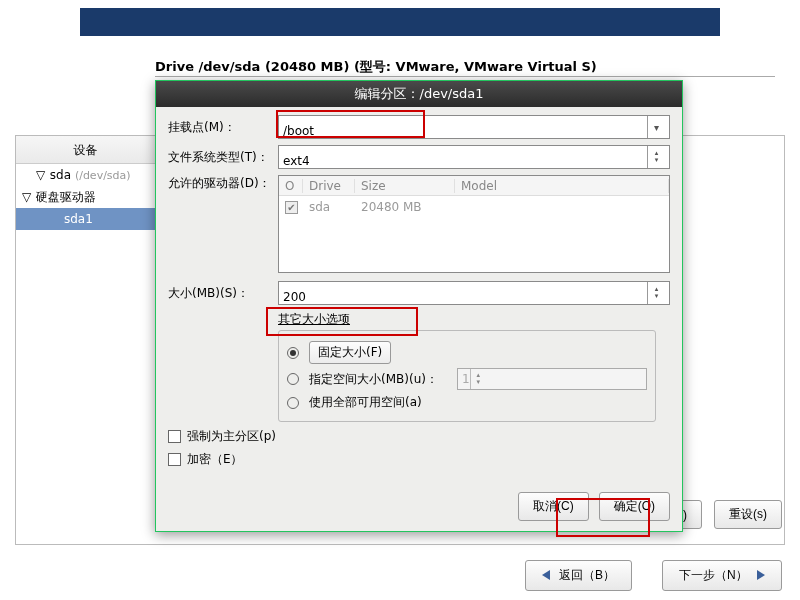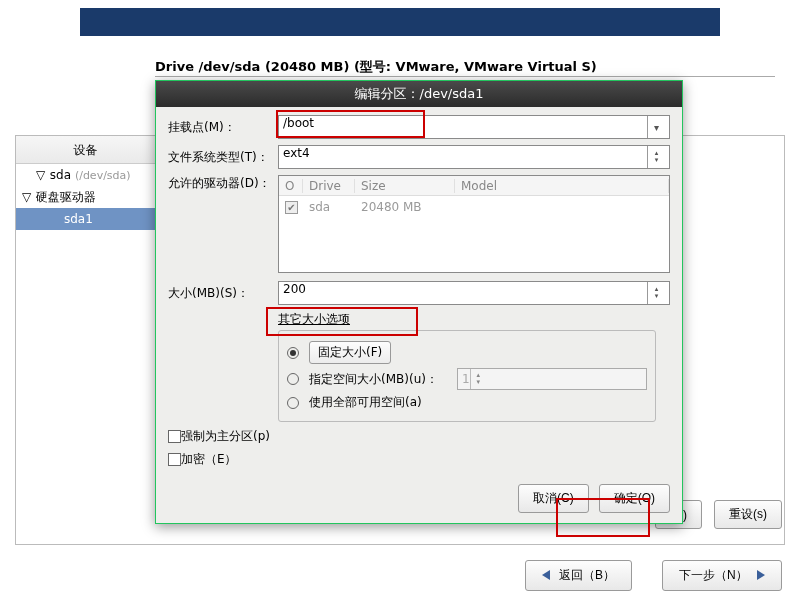--- a/index.html
+++ b/index.html
@@ -99,21 +99,21 @@
     font-size: 13px;
   }
   .dlg-body { padding: 8px 12px 10px; }
   .row { display: flex; align-items: center; margin-bottom: 6px; }
   .row > label { width: 110px; }
   .combo, .inputflat, .spin {
     flex: 1;
     border: 1px solid #8a8a8a;
     background: #fff;
     height: 24px;
-    display: flex; align-items: flex-start;
+    display: flex; align-items: flex-end;
     padding: 0 4px;
     position: relative;
   }
   .combo .val, .inputflat .val, .spin .val { flex: 1; font-size: 12px; }
   .combo .chev, .spin .stepbtns, .inputflat .stepbtns {
     width: 18px; text-align: center;
     border-left: 1px solid #999;
     height: 100%;
     display: flex; align-items: center; justify-content: center;
     font-size: 10px;
@@ -170,27 +170,27 @@
     border: 1px solid #aaa; background: #f4f4f4;
     color: #aaa;
     display: flex; align-items: center; padding: 0 4px;
     margin-left: auto;
   }
   .mini-spin .stepbtns{
     width:16px;border-left:1px solid #bbb;height:100%;
     display:flex;flex-direction:column;align-items:center;justify-content:center;
     font-size:7px;line-height:7px;color:#888;
   }
-  .cb-row { display:flex; align-items:center; margin: 6px 0 0 0px; }
+  .cb-row { display:flex; align-items:center; gap:6px; margin: 6px 0 0 0px; }
   .cbox {
     width: 13px; height: 13px; border: 1px solid #666; background: #fff;
   }
   .dlg-btns {
     display: flex; justify-content: flex-end; gap: 10px;
-    margin-top: 16px;
+    margin-top: 24px;
   }
 
   
   .red { border: 2px solid #cc0000; position: absolute; pointer-events: none; }
 
 </style>
 </head>
 <body>
 
 <div class="topbar"></div>

